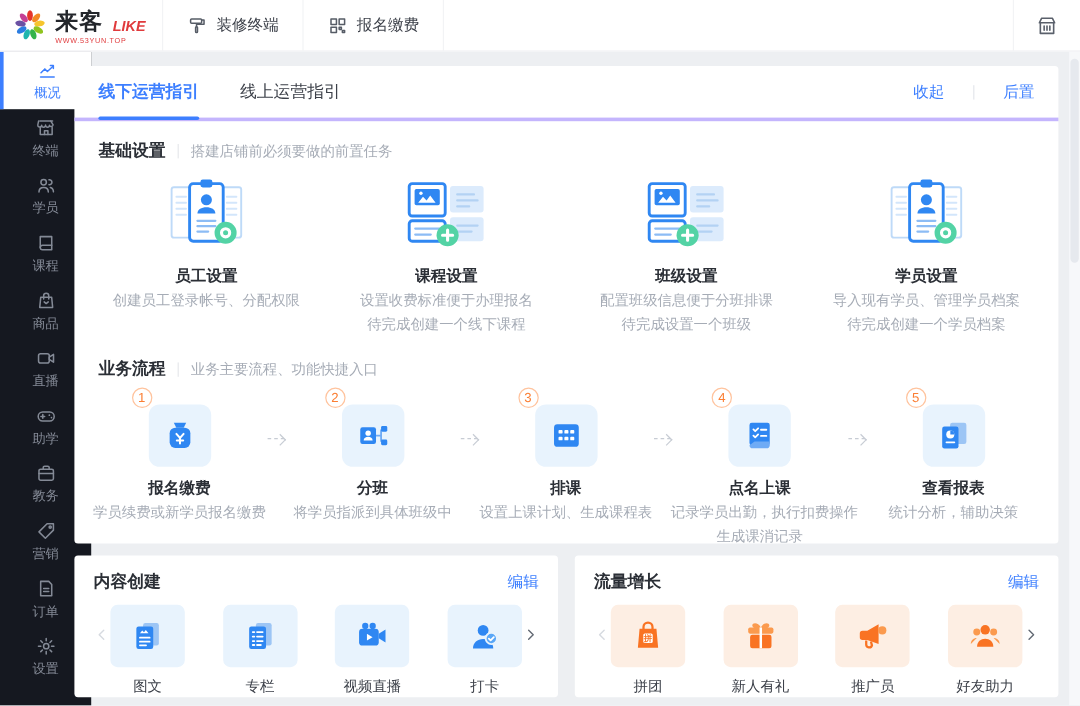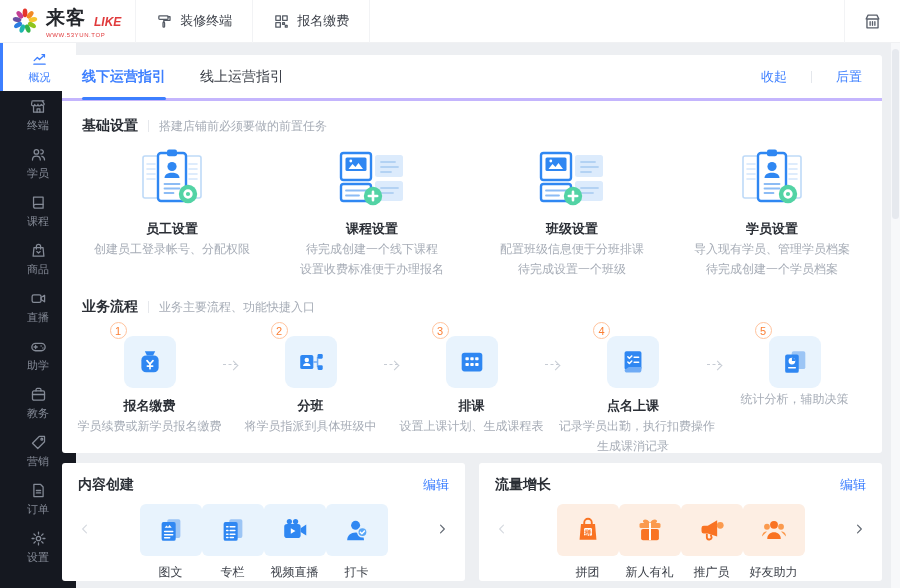--- a/index.html
+++ b/index.html
@@ -73,21 +73,21 @@
 
   .bottom-row { display:flex; gap:14px; margin-top:10px; }
   .bottom-card { flex:1; background:#fff; border-radius:3px; height:118px; padding:13px 16px 8px; }
   .bc-head { display:flex; align-items:center; }
   .bc-title { font-size:14px; font-weight:bold; color:#2b2f36; }
   .bc-edit { margin-left:auto; font-size:13px; color:#3d7fff; cursor:pointer; }
   .carousel { display:flex; align-items:flex-start; margin-top:10px; }
   .chev { margin-top:18px; cursor:pointer; }
   .chev.left { color:#d6dae0; }
   .chev.right { color:#626973; }
-  .car-items { flex:1; display:flex; justify-content:center; }
+  .car-items { flex:1; display:flex; justify-content:space-between; }
   .car-item { text-align:center; cursor:pointer; }
   .car-tile { width:62px; height:52px; border-radius:6px; display:flex; align-items:center;
     justify-content:center; margin:0 auto; }
   .car-tile.blue { background:#e8f3fd; }
   .car-tile.orange { background:#fdeee3; }
   .car-label { font-size:12px; color:#3c4049; margin-top:8px; }
 
   .scrollbar { position:absolute; top:43px; right:0; bottom:0; width:9px; background:#f7f8fa; }
   .scroll-thumb { position:absolute; top:6px; right:1px; width:7px; height:170px;
     background:#e6e9ee; border-radius:4px; }
@@ -494,22 +494,22 @@
             </svg>
           <div class="task-title">员工设置</div>
           <div class="task-desc">创建员工登录帐号、分配权限</div>
           <div class="task-desc"></div>
         </div>
         <div class="task-card">
           <svg class="task-icon">
               <use href="#s-taskB"></use>
             </svg>
           <div class="task-title">课程设置</div>
+          <div class="task-desc">设置收费标准便于办理报名</div>
           <div class="task-desc">待完成创建一个线下课程</div>
-          <div class="task-desc">设置收费标准便于办理报名</div>
         </div>
         <div class="task-card">
           <svg class="task-icon">
               <use href="#s-taskB"></use>
             </svg>
           <div class="task-title">班级设置</div>
           <div class="task-desc">配置班级信息便于分班排课</div>
           <div class="task-desc">待完成设置一个班级</div>
         </div>
         <div class="task-card">
@@ -577,20 +577,21 @@
           <div class="step-desc">生成课消记录</div>
         </div>
         <div class="flow-conn"></div>
         <div class="step">
           <div class="step-badge">5</div>
           <div class="step-tile">
               <svg width="30" height="30">
                 <use href="#s-report"></use>
               </svg>
             </div>
+          <div class="step-title">查看报表</div>
           <div class="step-desc">统计分析，辅助决策</div>
           <div class="step-desc"></div>
         </div>
       </div>
     </div>
 
     <div class="bottom-row">
       <div class="bottom-card">
         <div class="bc-head">
           <span class="bc-title">内容创建</span>

